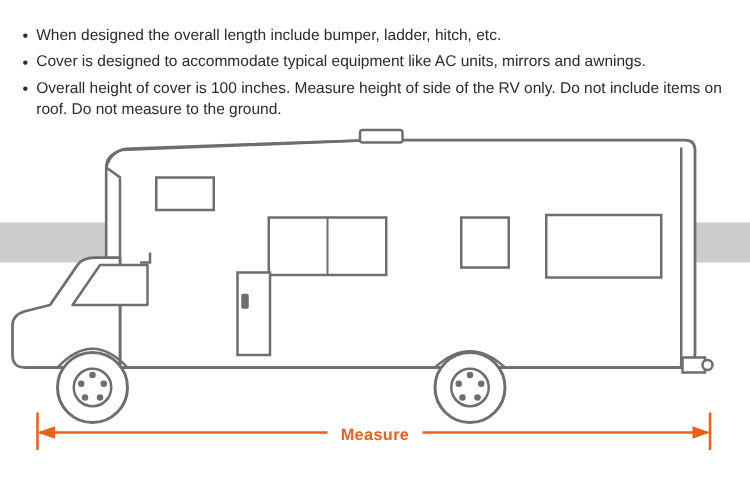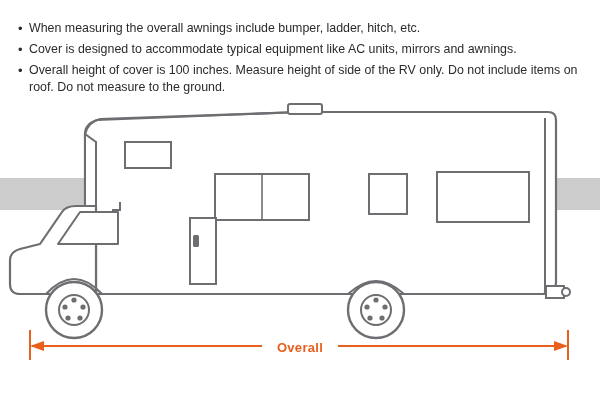--- a/index.html
+++ b/index.html
@@ -63,21 +63,21 @@
   }
 </style>
 </head>
 <body>
 
 <div id="page">
 
   <div class="bullets">
     <div class="bullet">
       <span class="dot">•</span>
-      <span class="txt">When measuring the overall awnings include bumper, ladder, hitch, etc.</span>
+      <span class="txt">When designed the overall length include bumper, ladder, hitch, etc.</span>
     </div>
     <div class="bullet">
       <span class="dot">•</span>
       <span class="txt">Cover is designed to accommodate typical equipment like AC units, mirrors and awnings.</span>
     </div>
     <div class="bullet">
       <span class="dot">•</span>
       <span class="txt">Overall height of cover is 100 inches. Measure height of side of the RV only. Do not include items on roof. Do not measure to the ground.</span>
     </div>
   </div>
@@ -140,15 +140,15 @@
 
     <line x1="30" y1="232" x2="30" y2="262" stroke="#e8601c" stroke-width="2"></line>
     <line x1="568" y1="232" x2="568" y2="262" stroke="#e8601c" stroke-width="2"></line>
     <line x1="32" y1="248" x2="566" y2="248" stroke="#e8601c" stroke-width="2"></line>
     <polygon points="30,248 44,243 44,253" fill="#e8601c"></polygon>
     <polygon points="568,248 554,243 554,253" fill="#e8601c"></polygon>
 
     <rect x="262" y="238" width="76" height="20" fill="#ffffff"></rect>
   </svg>
 
-  <div class="measure-label">Overall</div>
+  <div class="measure-label">Measure</div>
 
 </div>
 
 </body></html>

